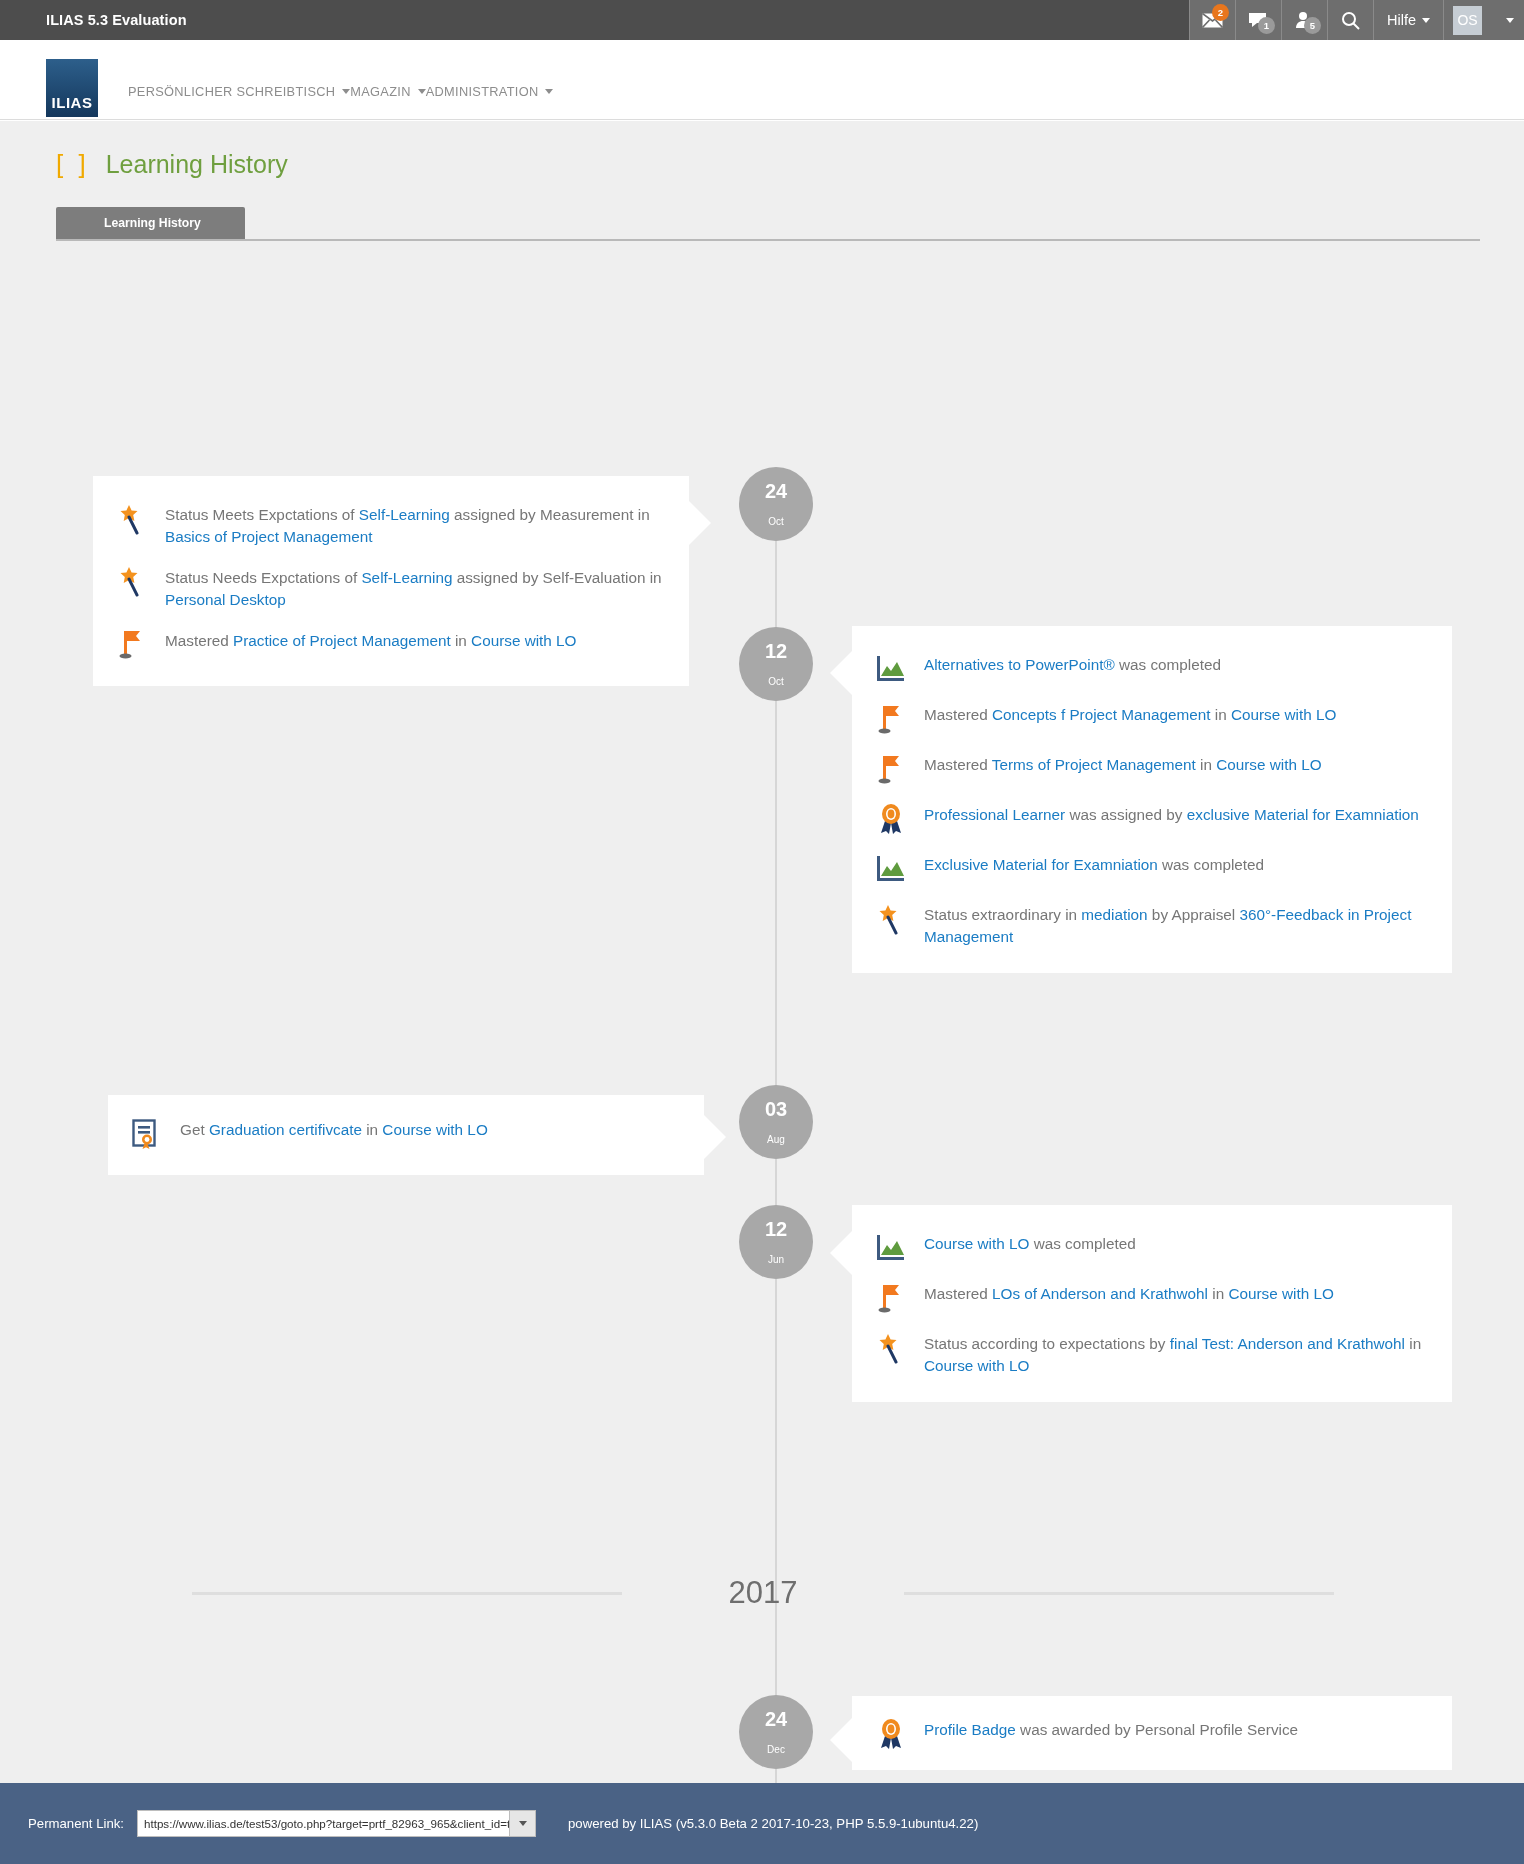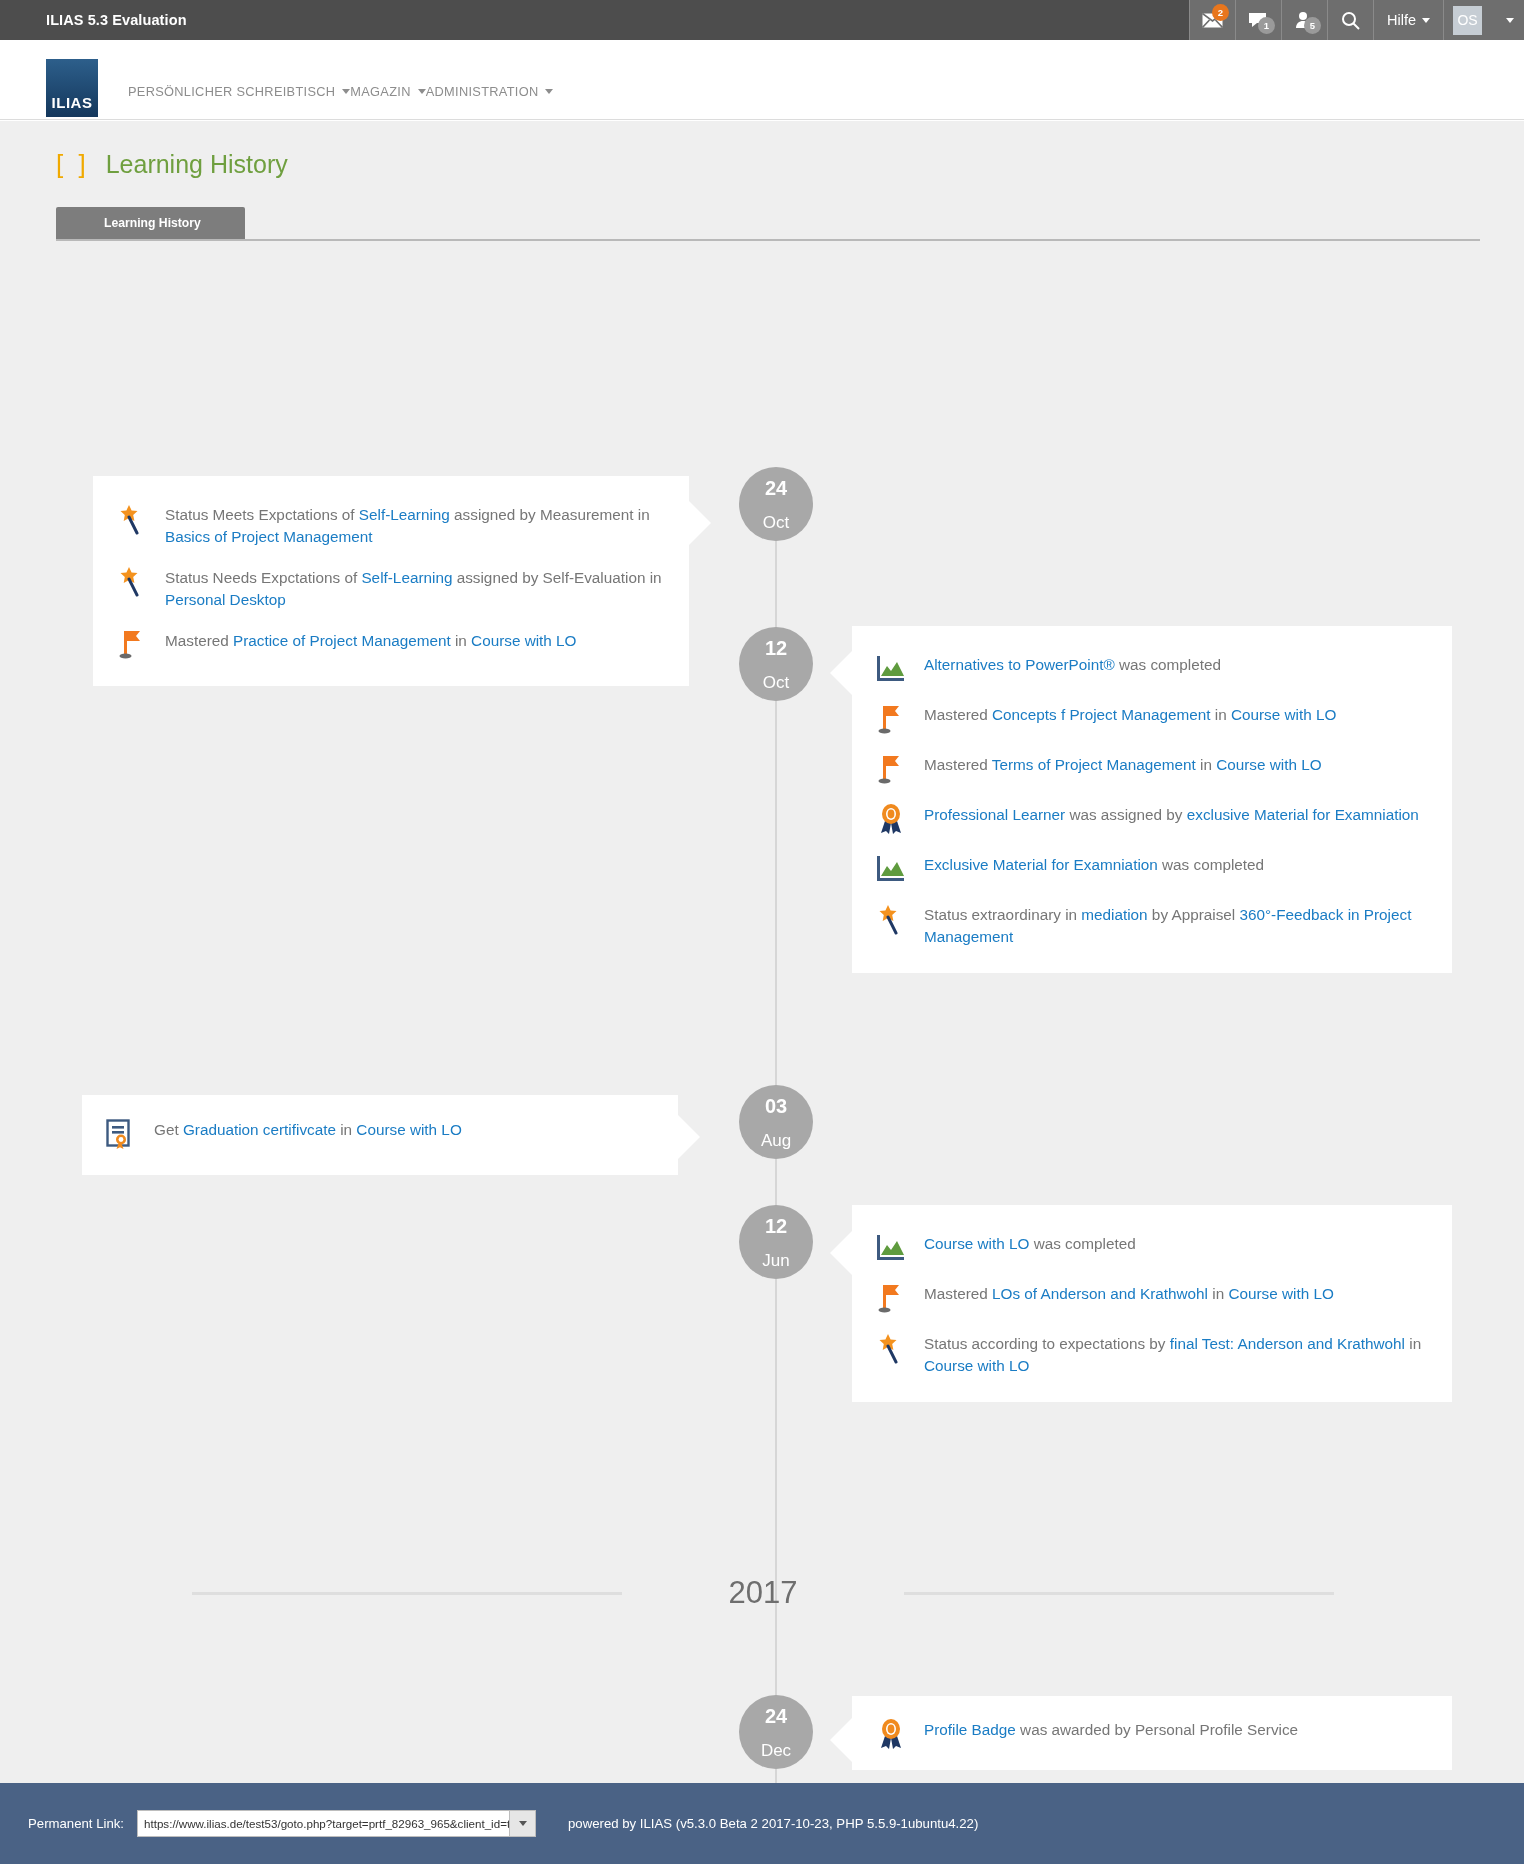--- a/index.html
+++ b/index.html
@@ -88,21 +88,21 @@
   .timeline { position:relative; width:1524px; height:1500px; }
   .axis { position:absolute; left:775px; top:262px; width:2px; height:1430px; background:#d6d6d6; }
 
   .bubble {
     width:74px; height:74px; border-radius:50%;
     background:#a8a8a8; color:#ffffff;
     display:flex; flex-direction:column; align-items:center; justify-content:center;
     position:absolute; left:739px; z-index:3;
   }
   .bubble .d { font-size:20px; font-weight:bold; line-height:1; }
-  .bubble .m { font-size:17px; margin-top:16px; line-height:1; }
+  .bubble .m { font-size:10px; margin-top:16px; line-height:1; }
 
   .card {
     background:#ffffff; position:absolute; z-index:2;
     padding:17px 22px 17px 22px;
   }
   .card.left  { }
   .card.right { }
   
   .card.left::after {
     content:""; position:absolute; right:-22px; top:var(--ay,40px);
@@ -364,21 +364,21 @@
             <span>Status extraordinary in </span><a href="#">mediation</a><span> by Appraisel </span><a href="#">360°-Feedback in Project Management</a>
           </span>
         </div>
       </div>
 
       <div class="bubble" style="top:844px;">
         <span class="d">03</span>
         <span class="m">Aug</span>
       </div>
 
-      <div class="card left" style="left:82px; top:854px; width:596px; --ay:20px; padding-top:13px; ">
+      <div class="card left" style="left:108px; top:854px; width:596px; --ay:20px; padding-top:13px; ">
         <div class="entry">
           <span class="ic">
             <svg width="32" height="32" viewBox="0 0 32 32">
                 <rect x="2.5" y="2.5" width="21" height="25" fill="#ffffff" stroke="#3d5a80" stroke-width="2.4"></rect>
                 <rect x="7" y="8" width="12" height="2.6" fill="#3d5a80"></rect>
                 <rect x="7" y="13" width="12" height="2.6" fill="#3d5a80"></rect>
                 <path d="M14 24 l-2.5 7 3.5-1.8 3.5 1.8 -2.5-7 z" fill="#f08a1e"></path>
                 <circle cx="16" cy="21.5" r="5" fill="#f08a1e"></circle>
                 <circle cx="16" cy="21.5" r="2.4" fill="#ffffff"></circle>
               </svg>

